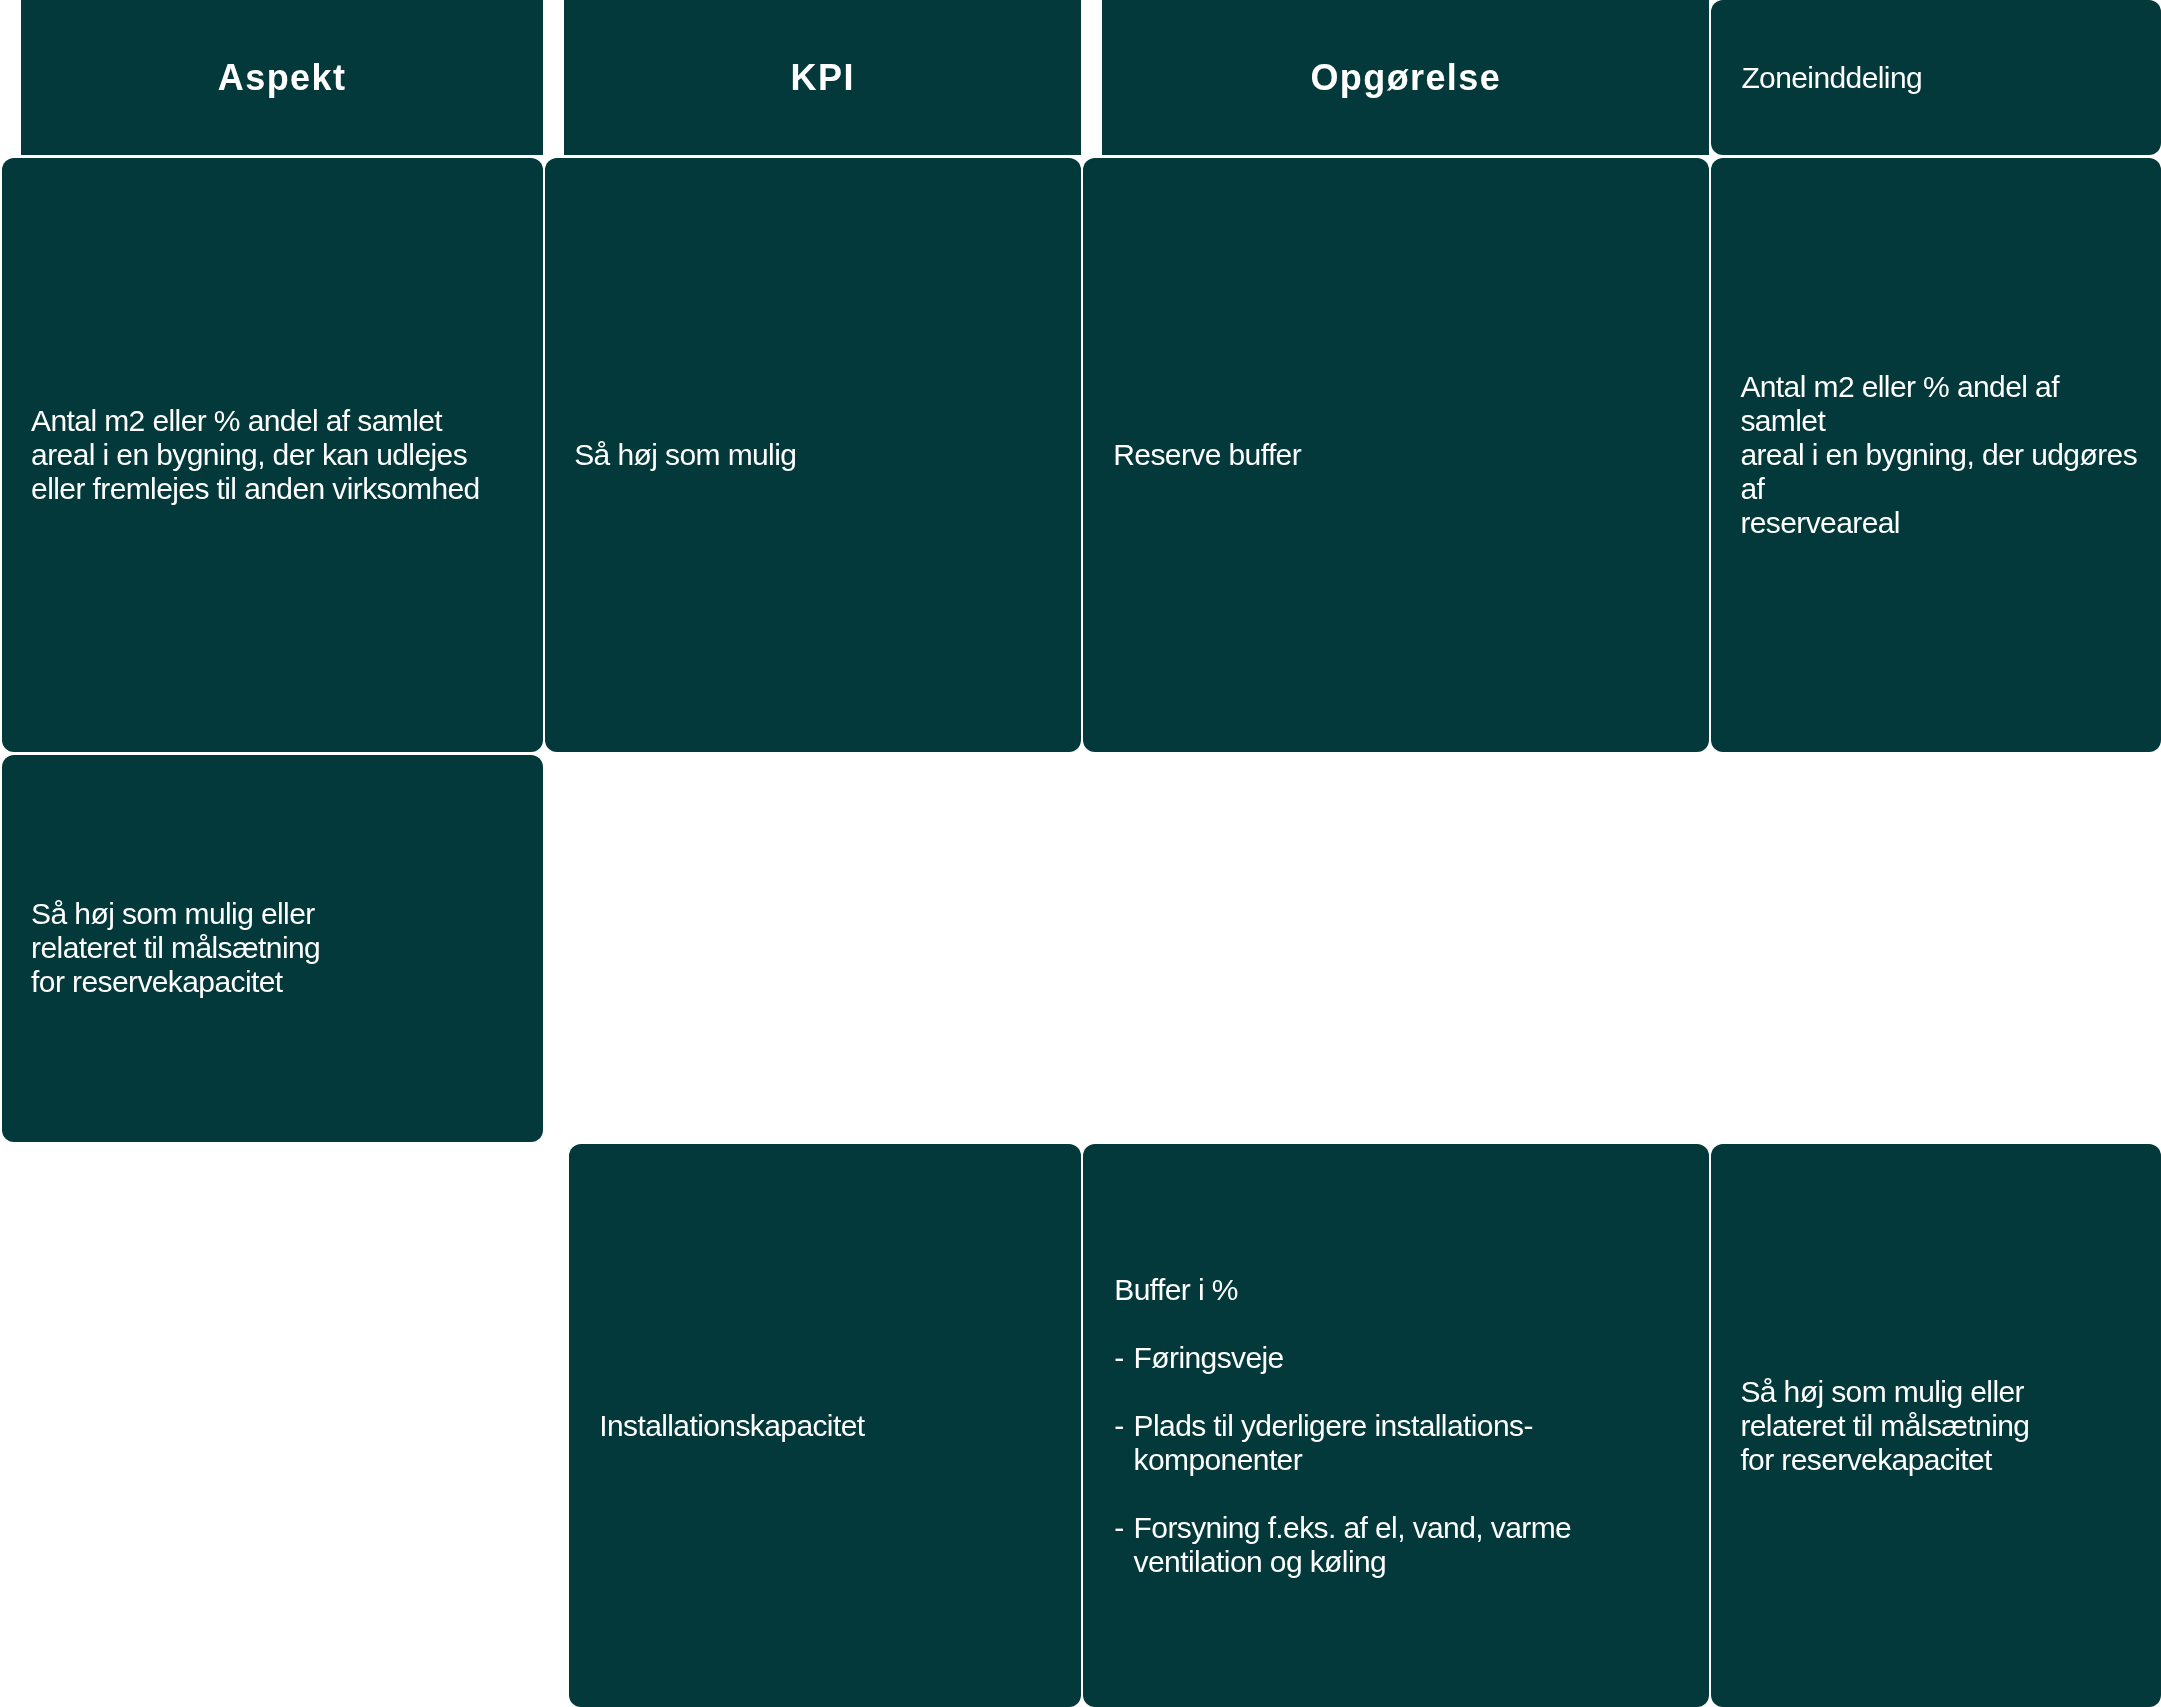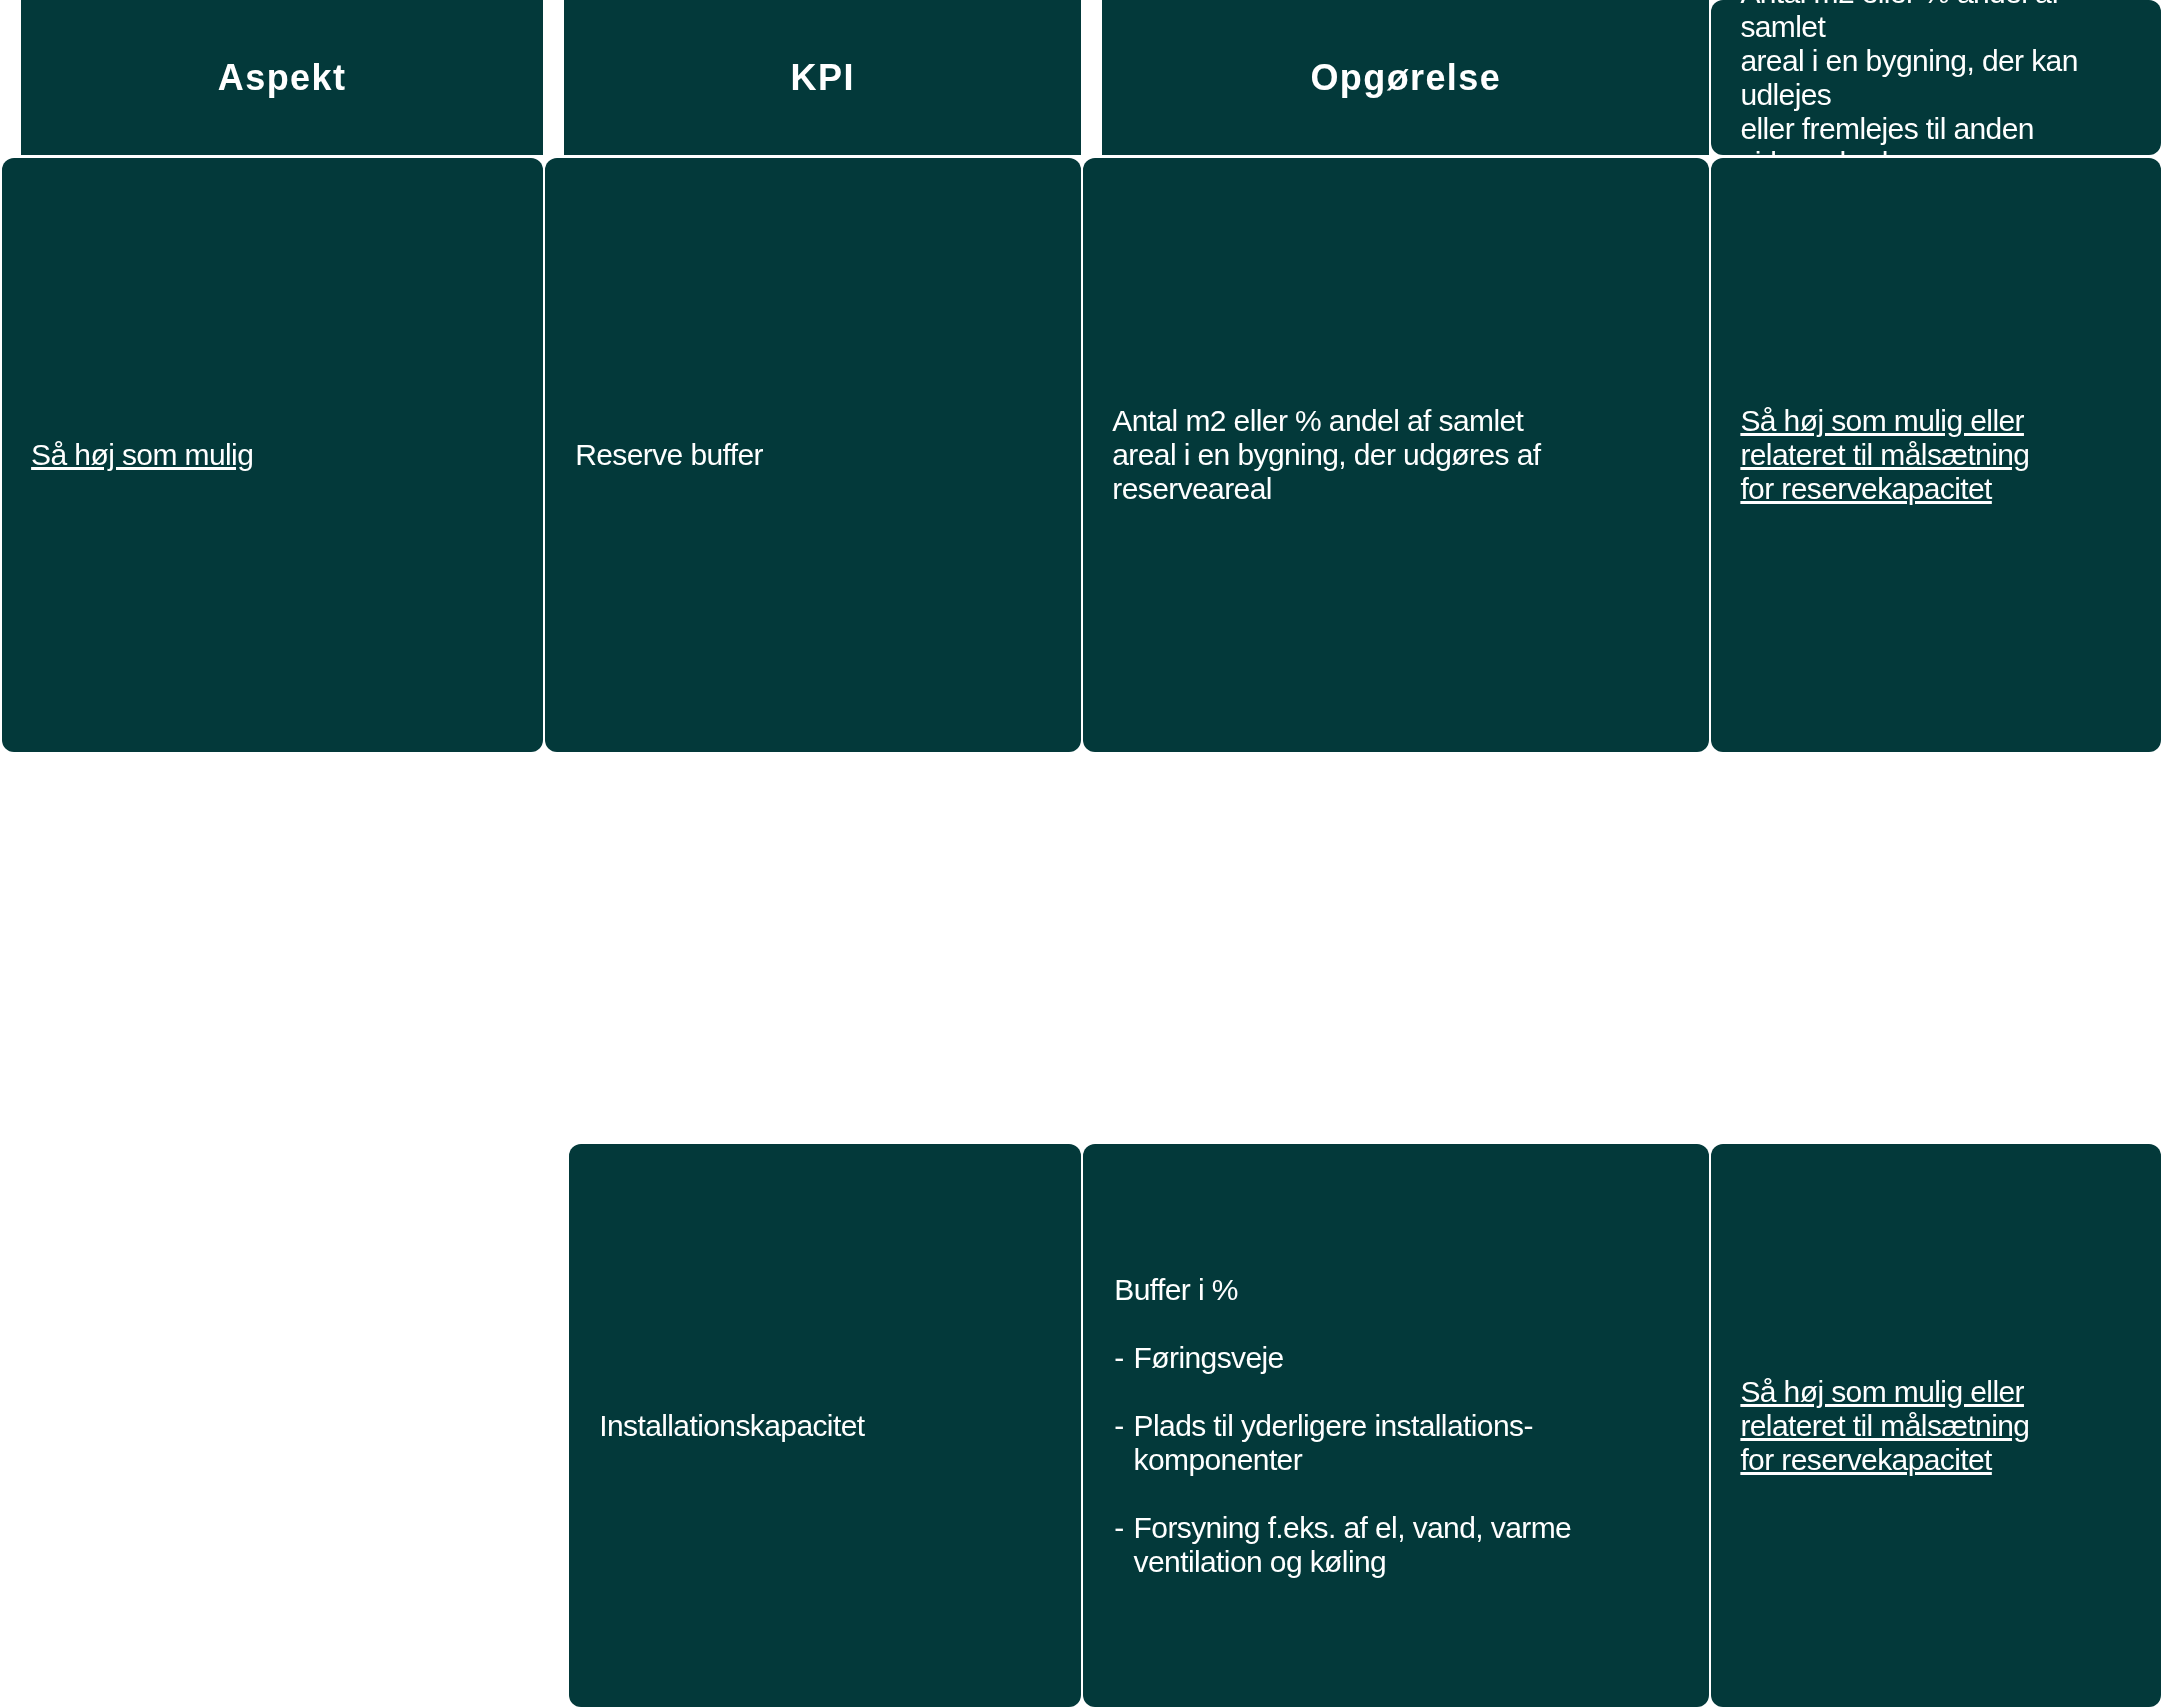--- a/index.html
+++ b/index.html
@@ -33,21 +33,21 @@
       font-size: 30px;
       line-height: 34px;
       letter-spacing: -0.6px;
       padding-left: 23.4px;
       padding-right: 13.8px;
       border-radius: 12px;
     }
     .c-aspekt { padding-left: 55px; }
     .c-kpi { padding-left: 30px; }
     .c-opg { padding-left: 29px; }
-    .c-kom { padding-left: 29px; text-decoration: underline; }
+    .c-kom { padding-left: 29px; }
     .txt { white-space: pre-line; }
     .list { display: flex; flex-direction: column; justify-content: center; }
     .list .intro { margin-bottom: 34px; }
     .list .item { display: flex; margin-bottom: 34px; }
     .list .item:last-child { margin-bottom: 0; }
     .list .dash { width: 23.4px; flex: none; }
     .list .item-text { white-space: pre-line; margin-left: -4.1px; }
     .span2 { grid-row: 3 / span 2; }
   </style>
 </head>
@@ -58,20 +58,23 @@
   <div class="cell hdr">
       <span>Aspekt</span>
     </div>
   <div class="cell hdr">
       <span>KPI</span>
     </div>
   <div class="cell hdr">
       <span>Opgørelse</span>
     </div>
 
+  <div class="cell body-cell c-kpi">
+      <span class="txt">Zoneinddeling</span>
+    </div>
   <div class="cell body-cell c-opg">
       <span class="txt">Antal m2 eller % andel af samlet
 areal i en bygning, der kan udlejes
 eller fremlejes til anden virksomhed</span>
     </div>
   <div class="cell body-cell c-kom">
       <span class="txt">Så høj som mulig</span>
     </div>
 
 

